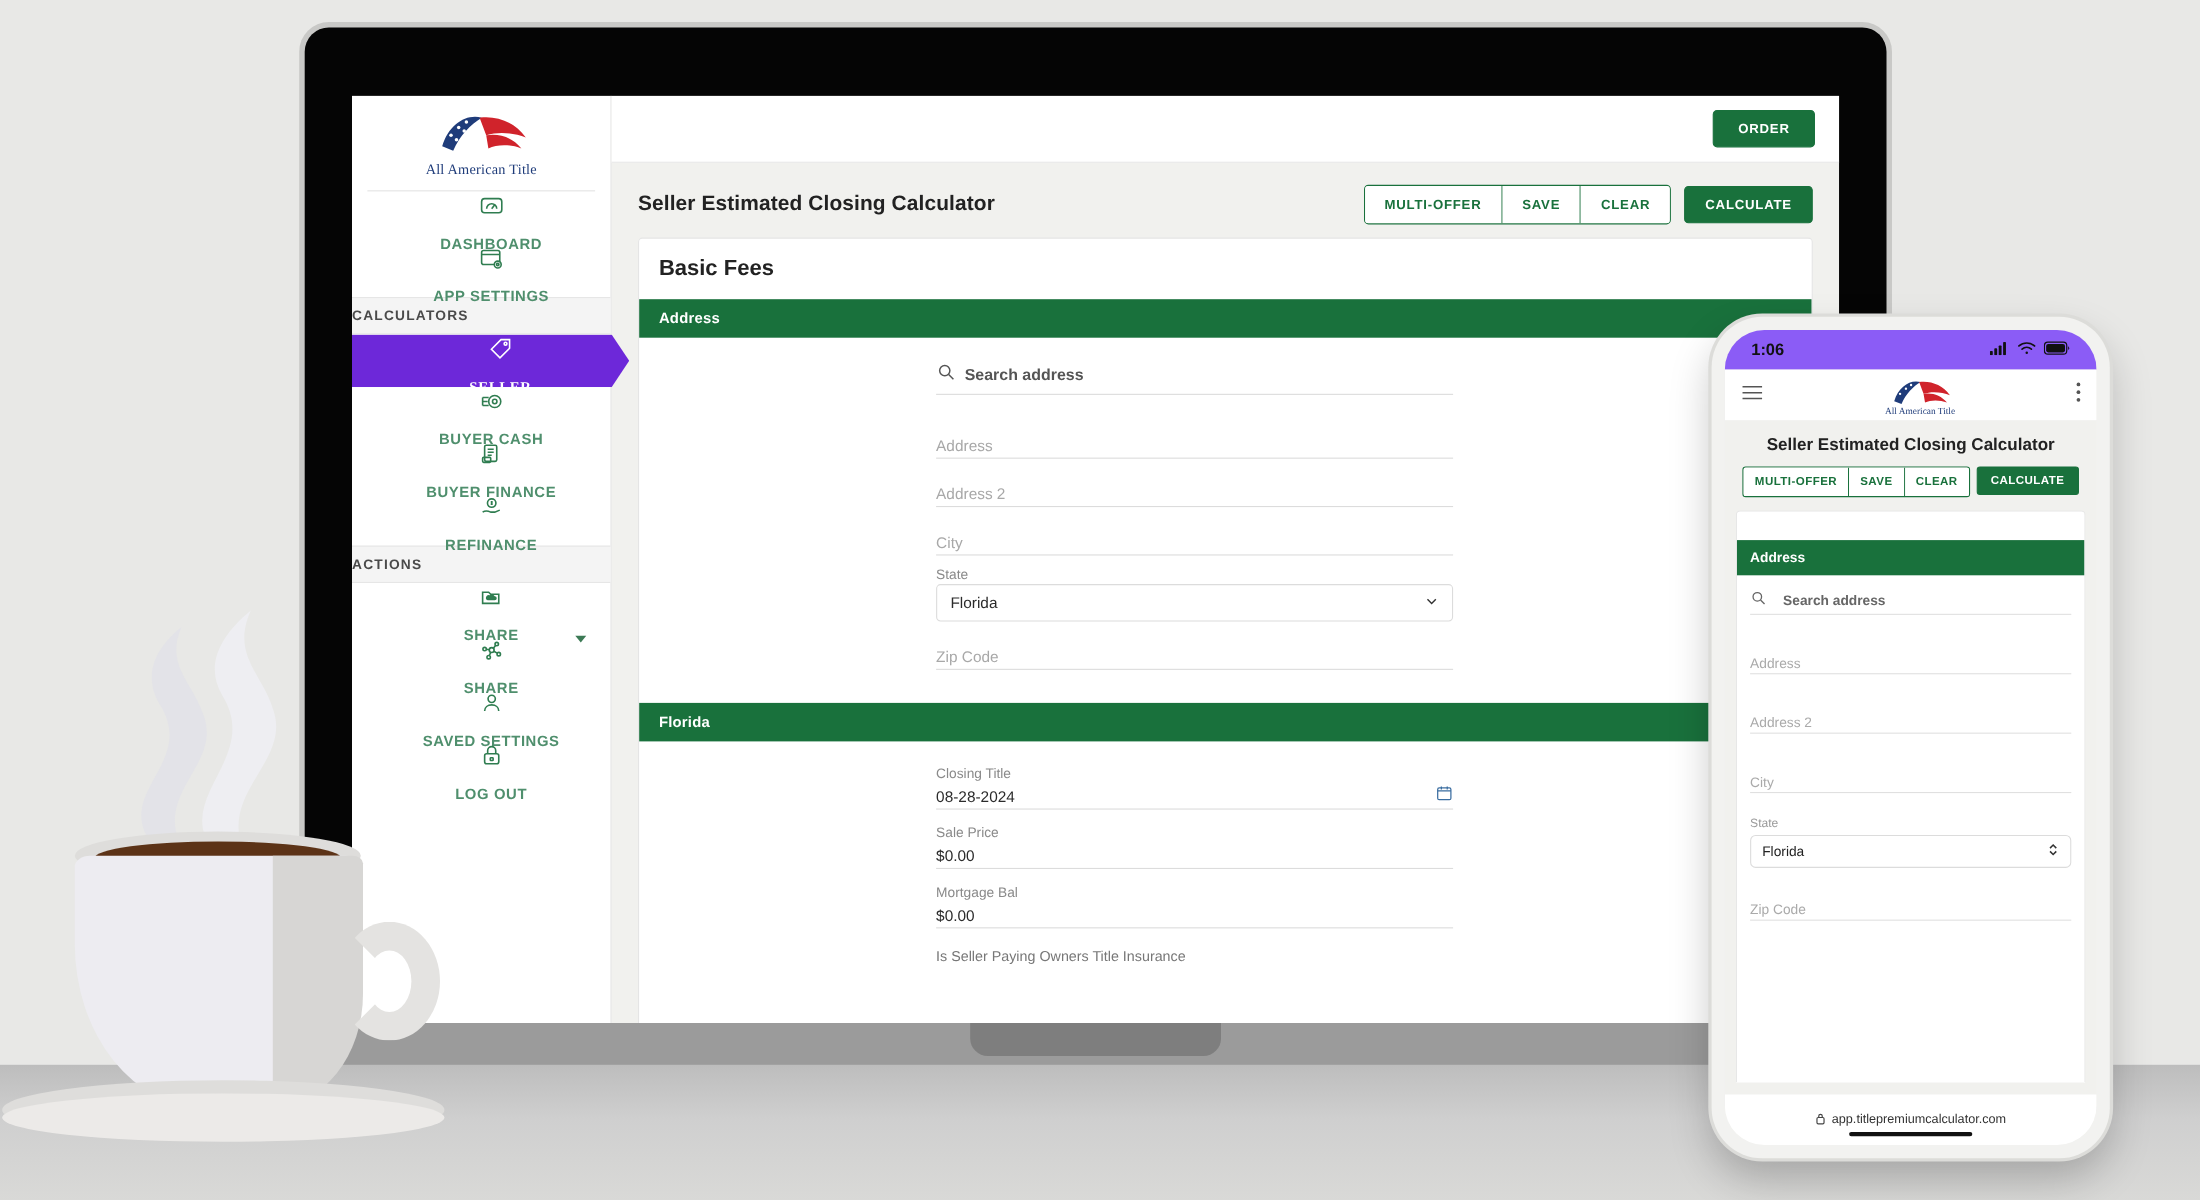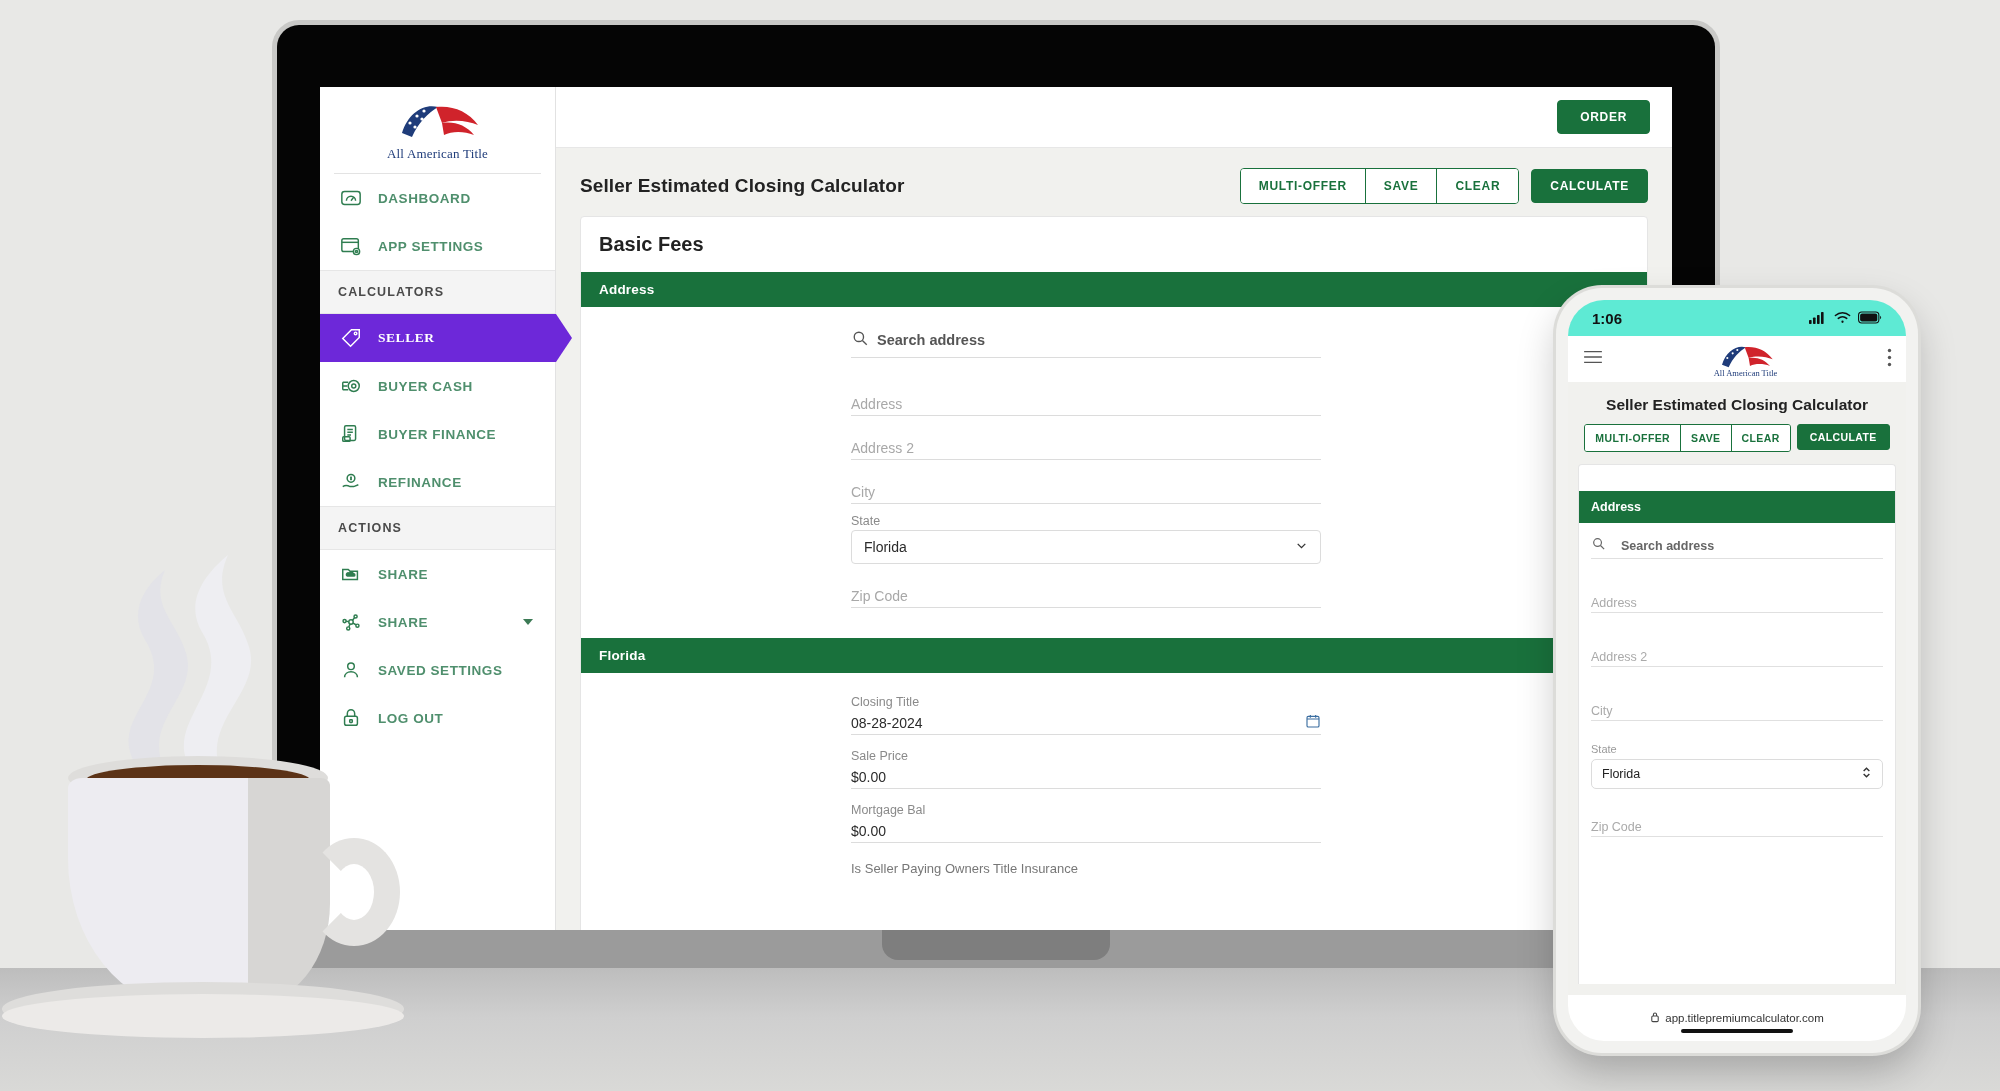--- a/index.html
+++ b/index.html
@@ -50,25 +50,25 @@
   .logo-wrap { height: 86px; display:flex; align-items:center; justify-content:center; }
   .logo { width: 108px; height: 62px; position: relative; }
   .logo-text {
     position:absolute; bottom:-1px; left:0; width:100%; text-align:center;
     font-family:"Liberation Serif", serif; font-size: 13px; color:#1f3c7a; letter-spacing:.2px;
   }
   .logo-div { height:1px; background:#e3e3e3; margin: 0 14px; }
 
   .nav-item {
     display:flex; align-items:center; gap:14px; height:48px; padding-left:18px;
-    color:#4f8f6d; font-size:13.5px; letter-spacing:.55px; font-weight:600; position:relative;
+    color:#4f8f6d; font-size:13.5px; letter-spacing:.55px; font-weight:600; position:relative;flex-direction:column;
   }
   .nav-item .glyph { width:26px; height:26px; flex:0 0 26px; display:flex; align-items:center; justify-content:center; }
   .nav-head {
-    height:44px; display:flex; align-items:center; padding-left:18px;
+    height:34px; display:flex; align-items:center; 
     background:#f4f4f4; border-top:1px solid #e6e6e6; border-bottom:1px solid #e6e6e6;
     font-size:12.5px; font-weight:700; letter-spacing:1.1px; color:#4a4a4a;
   }
   .nav-item.active {
     background:#6d28d9; color:#ffffff;
     width: 252px; 
     clip-path: polygon(0 0, calc(100% - 16px) 0, 100% 50%, calc(100% - 16px) 100%, 0 100%);
     z-index: 4;
     font-family: Liberation Serif, serif;
   }
@@ -124,21 +124,21 @@
   .cal-row { display:flex; align-items:center; justify-content:space-between; }
 
   
   #phone { position:absolute; left:1556px; top:288px; width:362px; height:765px; z-index: 20; }
   .phone-body {
     position:absolute; inset:0; background:#f2f2f0; border-radius:46px;
     box-shadow: 0 0 0 3px #dcdcd9, 0 18px 38px rgba(0,0,0,.22);
     overflow:hidden;
   }
   .phone-inner { position:absolute; left:12px; top:12px; right:12px; bottom:12px; background:#f1f1ee; border-radius:36px; overflow:hidden; }
-  .ph-status { height:36px; display:flex; align-items:center; justify-content:space-between; padding: 0 24px; background:#5eead4; font-size:15px; font-weight:700; color:#111; }
+  .ph-status { height:36px; display:flex; align-items:center; justify-content:space-between; padding: 0 24px; background:#8b5cf6; font-size:15px; font-weight:700; color:#111; }
   .ph-appbar { height:46px; background:#fff; display:flex; align-items:center; justify-content:space-between; padding:0 14px; }
   .ph-title { text-align:center; font-size:15.5px; font-weight:700; color:#222; padding:14px 0 10px; }
   .ph-btns { display:flex; justify-content:center; gap:0; padding-bottom:12px; }
   .ph-seg { display:flex; border:1px solid #19713C; border-radius:3px; overflow:hidden; }
   .ph-btn { font-size:10.5px; font-weight:700; letter-spacing:.4px; padding:0 10px; height:26px; display:flex; align-items:center; color:#19713C; background:#fff; border-right:1px solid #19713C; }
   .ph-btn:last-child { border-right:0; }
   .ph-btn.solid { background:#19713C; color:#fff; border:1px solid #19713C; border-radius:3px; margin-left:6px; padding:0 12px; }
   .ph-card { margin:0 10px; background:#fff; border-radius:4px 4px 0 0; border:1px solid #e5e5e5; border-bottom:0; height: 520px; overflow:hidden; }
   .ph-spacer { height:26px; }
   .ph-sec { background:#19713C; color:#fff; font-size:12.5px; font-weight:700; padding:9px 12px; }

